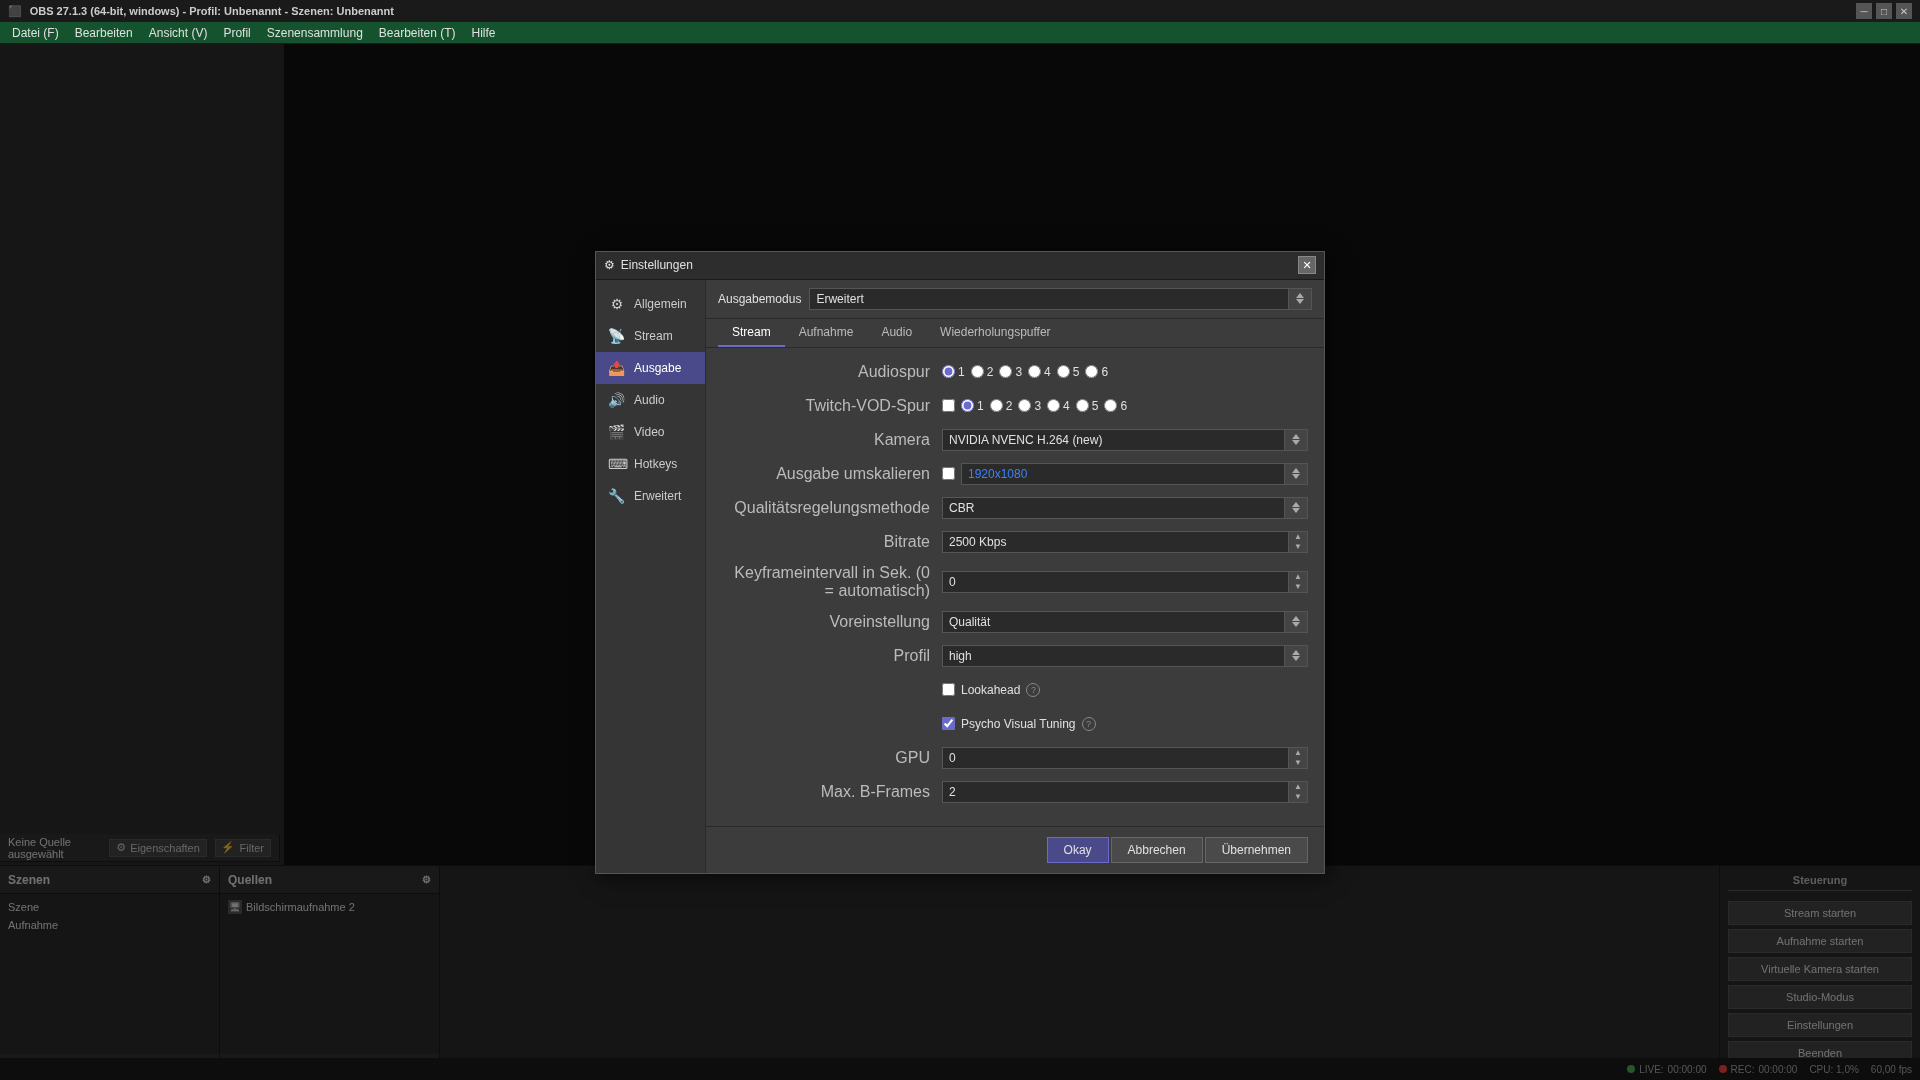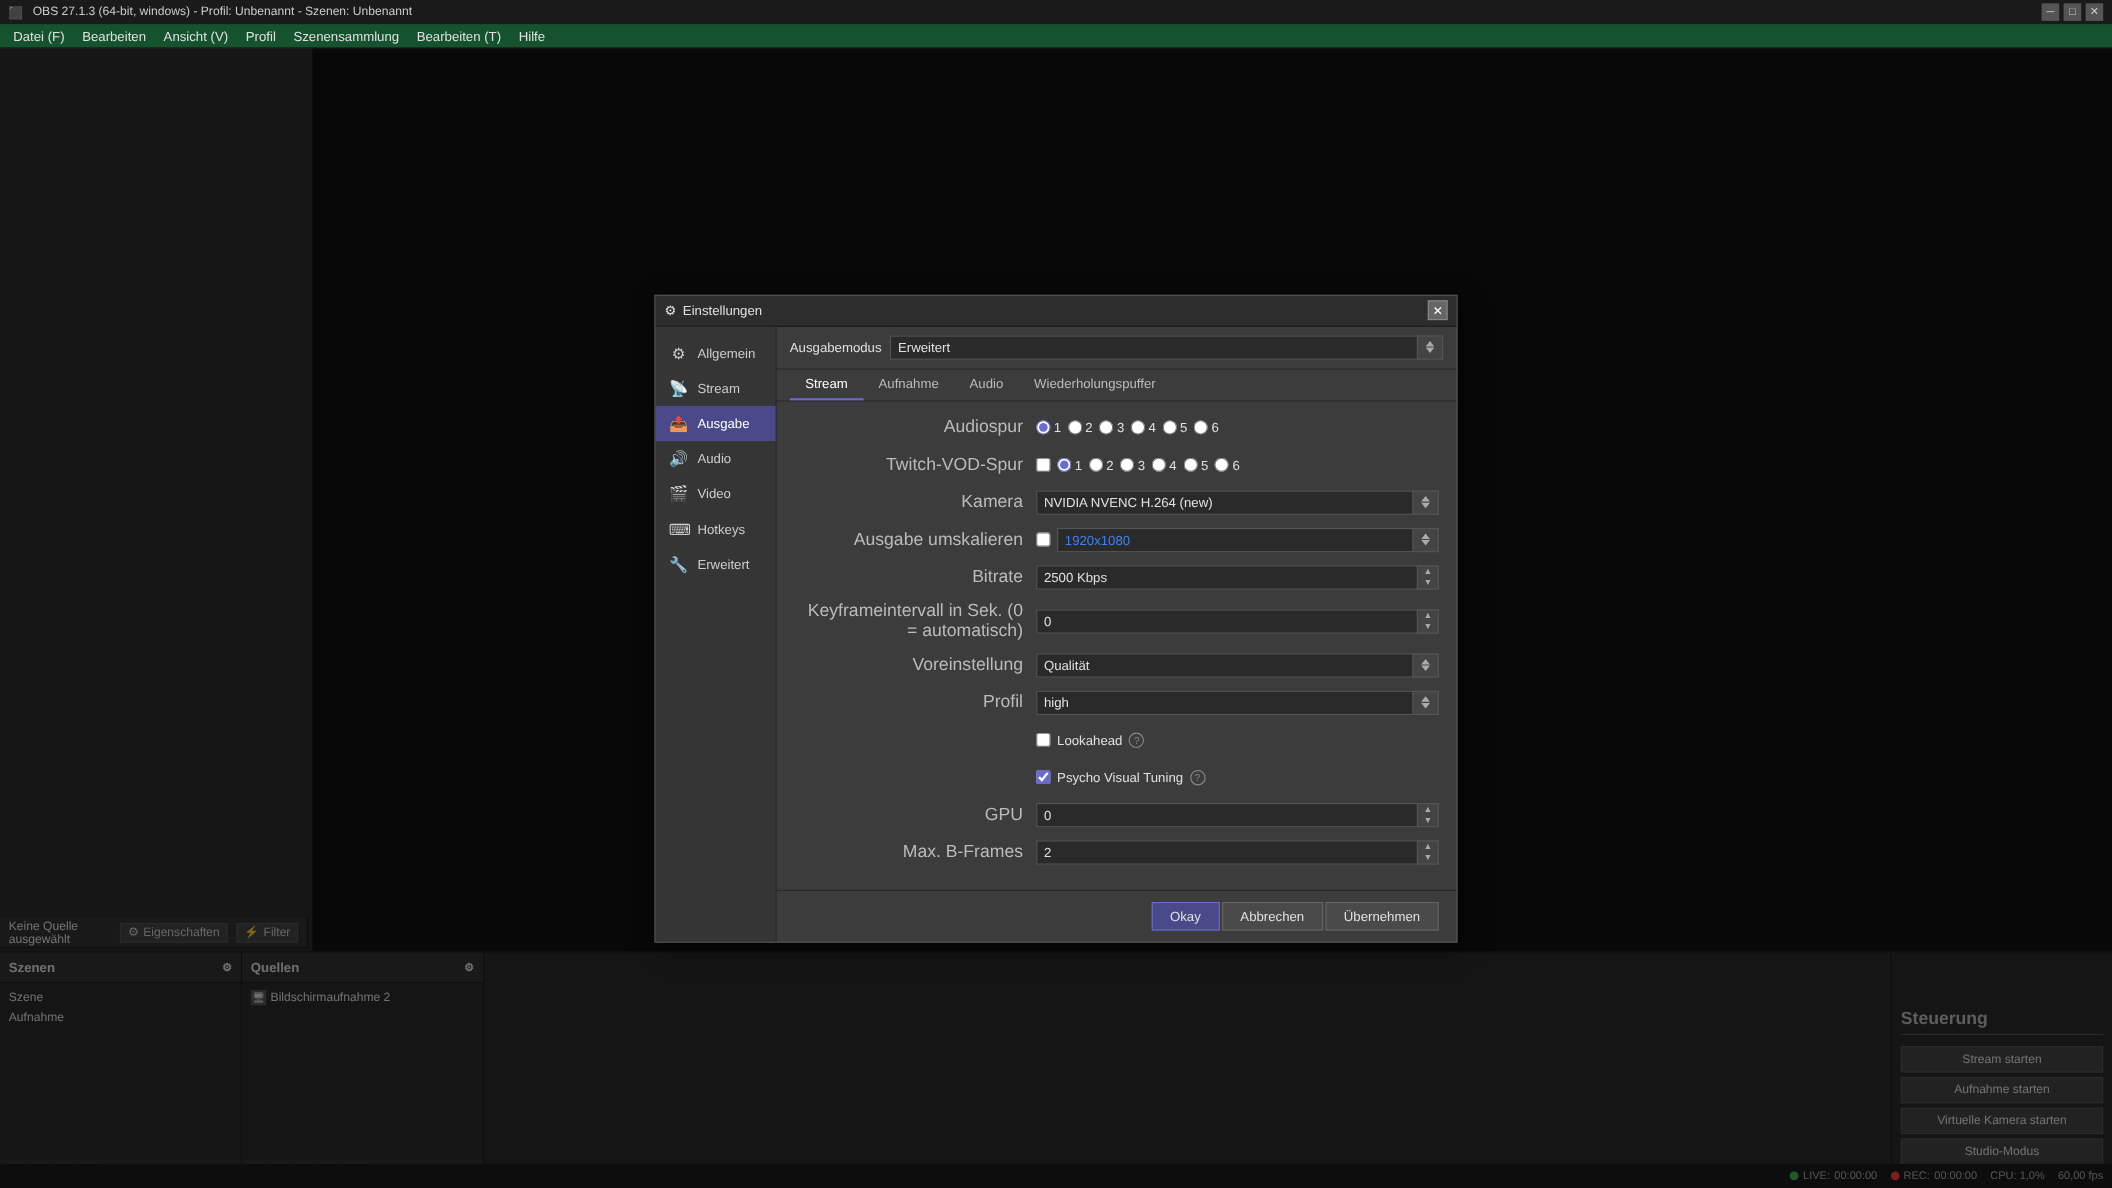--- a/index.html
+++ b/index.html
@@ -18,21 +18,21 @@
     .titlebar {
       height: 22px;
       background: #1a1a1a;
       display: flex;
       align-items: center;
       padding: 0 8px;
       color: #ccc;
       font-size: 11px;
       gap: 8px;
     }
-    .titlebar-title { flex: 1; }
+    .titlebar-title { flex: 1; font-weight: bold; }
     .titlebar-controls { display: flex; gap: 4px; }
     .titlebar-btn {
       width: 16px; height: 16px;
       background: #555;
       border: none;
       color: #ccc;
       font-size: 10px;
       cursor: pointer;
       display: flex; align-items: center; justify-content: center;
     }
@@ -436,27 +436,27 @@
       font-size: 12px;
       cursor: pointer;
       border: 1px solid #666;
       background: #4a4a4a;
       color: #e0e0e0;
     }
     .btn-primary { background: #4a4a8a; border-color: #6b6bcc; }
 
     
     .ctrl-section-label {
-      font-size: 16px;
+      font-size: 11px;
       font-weight: bold;
       color: #bbb;
+      text-align: center;
       border-bottom: 1px solid #555;
       padding-bottom: 4px;
       margin-bottom: 6px;
-      margin-top: 44px;
     }
   </style>
 </head>
 <body>
 
 <div class="titlebar">
   <span>⬛</span>
   <span class="titlebar-title">OBS 27.1.3 (64-bit, windows) - Profil: Unbenannt - Szenen: Unbenannt</span>
   <div class="titlebar-controls">
     <button class="titlebar-btn">─</button>
@@ -680,20 +680,34 @@
                     <option>1920x1080</option>
                   </select>
                   <div class="select-arrow">
                     <div class="arrow-up"></div>
                     <div class="arrow-down"></div>
                   </div>
                 </div>
               </div>
             </div>
 
+            <div class="form-row">
+              <div class="form-label">Qualitätsregelungsmethode</div>
+              <div class="form-control-area">
+                <div class="select-with-arrow" style="flex:1;">
+                  <select style="width:100%;">
+                    <option selected="">CBR</option>
+                  </select>
+                  <div class="select-arrow">
+                    <div class="arrow-up"></div>
+                    <div class="arrow-down"></div>
+                  </div>
+                </div>
+              </div>
+            </div>
 
             <div class="form-row">
               <div class="form-label">Bitrate</div>
               <div class="form-control-area">
                 <div class="number-input-wrap">
                   <input class="number-input" type="text" value="2500 Kbps" style="">
                   <div class="number-spinners">
                     <button class="spinner-btn">▲</button>
                     <button class="spinner-btn">▼</button>
                   </div>

